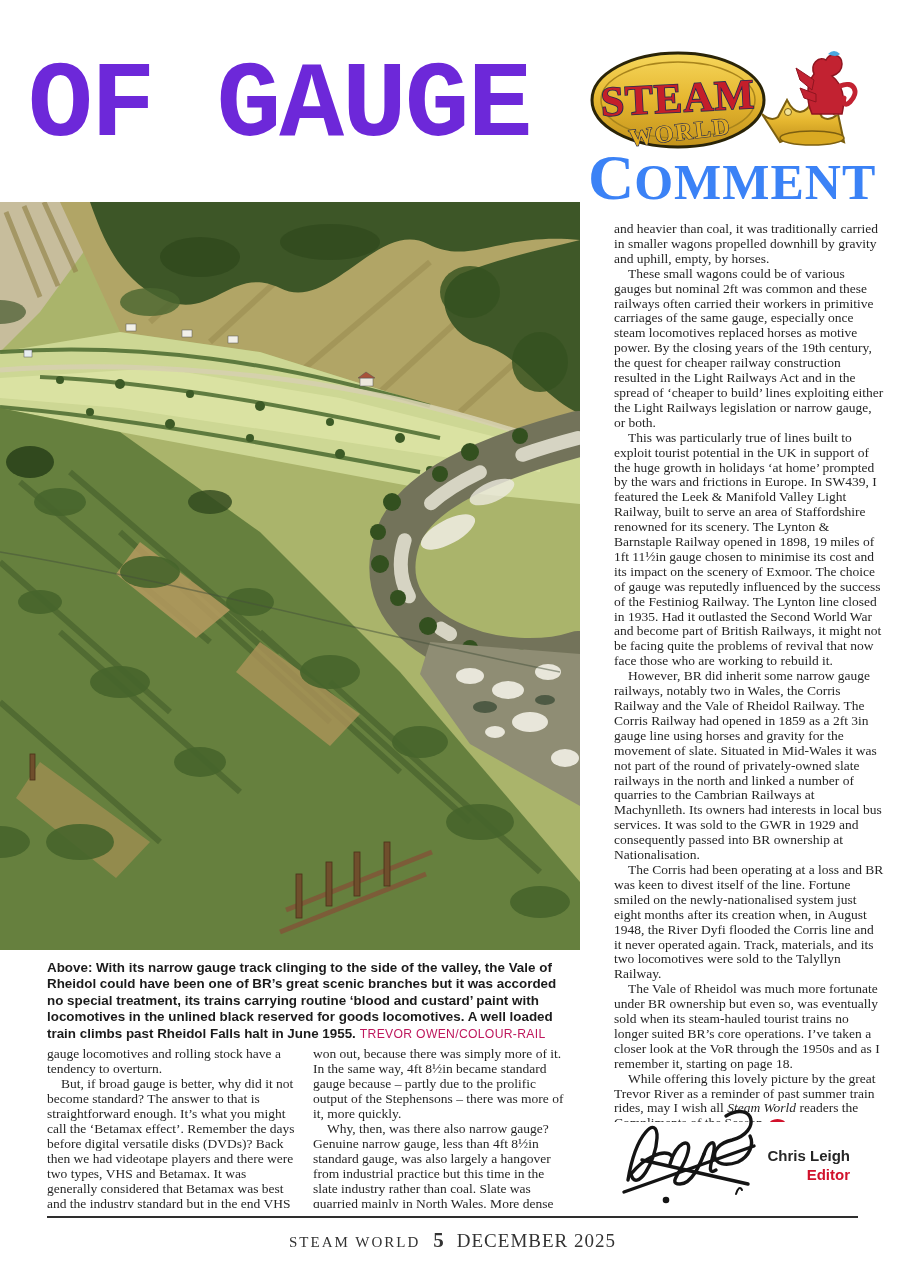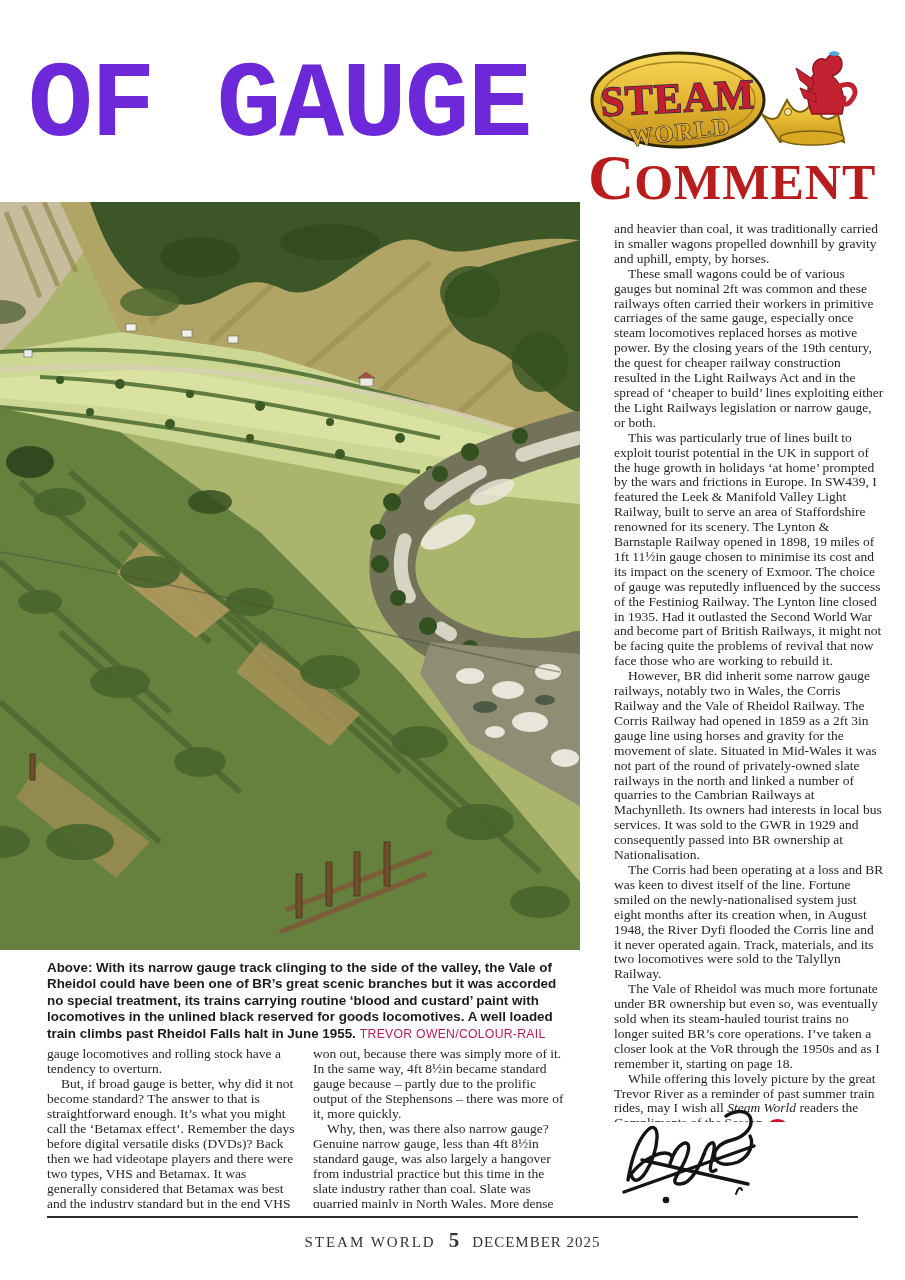--- a/index.html
+++ b/index.html
@@ -7,21 +7,21 @@
         font-family:"Liberation Serif",serif;color:#262626;}
 
   
   .headline{position:absolute;left:28px;top:52px;margin:0;line-height:1;
             font-size:108px;font-weight:bold;letter-spacing:-2px;color:#6d28d9;
             font-family:Liberation Mono, monospace;white-space:nowrap;}
 
   
   .logo-wrap{position:absolute;left:590px;top:50px;width:272px;height:100px;}
   .comment{position:absolute;left:588px;top:146px;width:274px;margin:0;
-           color:#b91c1c;font-family:"Liberation Serif",serif;line-height:1;white-space:nowrap;}
+           color:#3b82f6;font-family:"Liberation Serif",serif;line-height:1;white-space:nowrap;}
   .comment .c1{font-size:64px;}
   .comment .crest{font-size:50px;letter-spacing:1px;}
 
   
   .photo{position:absolute;left:0;top:202px;width:580px;height:748px;display:block;}
 
   
   .caption{position:absolute;left:47px;top:960px;width:524px;margin:0;
            font-family:"Liberation Sans",sans-serif;font-weight:bold;
            font-size:13.4px;line-height:16.4px;color:#1b1b1b;}
@@ -45,21 +45,21 @@
   .signoff{position:absolute;left:700px;top:1146px;width:150px;text-align:right;
            font-family:"Liberation Sans",sans-serif;font-weight:bold;font-size:15px;line-height:19px;}
   .signoff .role{color:#d1112b;}
 
   
   .footer-rule{position:absolute;left:47px;top:1216px;width:811px;height:2px;background:#2e2e2e;}
   .footer{position:absolute;left:0;top:1228px;width:905px;text-align:center;color:#333;
           font-family:"Liberation Serif",serif;}
   .footer .mag{font-size:15px;letter-spacing:2px;}
   .footer .pnum{font-size:21px;font-weight:bold;margin:0 9px;}
-  .footer .issue{font-size:15px;letter-spacing:1px;}
+  .footer .issue{font-size:19px;letter-spacing:1px;}
 </style>
 </head>
 <body>
 
 <div class="page">
 
   <h1 class="headline">OF GAUGE</h1>
 
   <div class="logo-wrap">
     <svg viewBox="0 0 272 100" width="272" height="100">
@@ -234,20 +234,24 @@
       <path d="M62,66 C68,44 84,38 80,54 C76,72 58,86 72,86 C84,86 92,66 96,56"></path>
       <path d="M96,56 C100,44 108,40 106,52 C104,64 98,78 108,72"></path>
       <path d="M118,18 C146,2 154,34 124,42 C98,48 102,74 130,64 C142,58 146,46 142,38"></path>
       <path d="M16,94 L146,48"></path>
       <path d="M34,62 L140,86"></path>
       <circle cx="58" cy="102" r="1.6" fill="#141414"></circle>
       <path d="M128,96 C130,90 132,88 134,92" stroke-width="2"></path>
     </g>
   </svg>
 
+  <div class="signoff">
+    <div>Chris Leigh</div>
+    <div class="role">Editor</div>
+  </div>
 
   <div class="footer-rule"></div>
   <div class="footer">
     <span class="mag">STEAM WORLD</span>
     <span class="pnum">5</span>
     <span class="issue">DECEMBER 2025</span>
   </div>
 
 </div>
 

